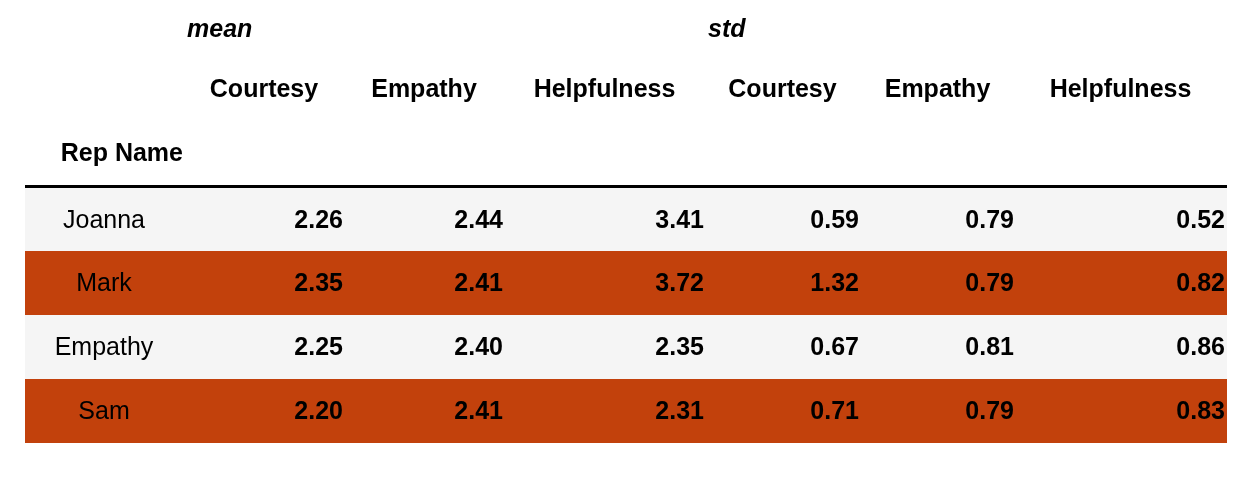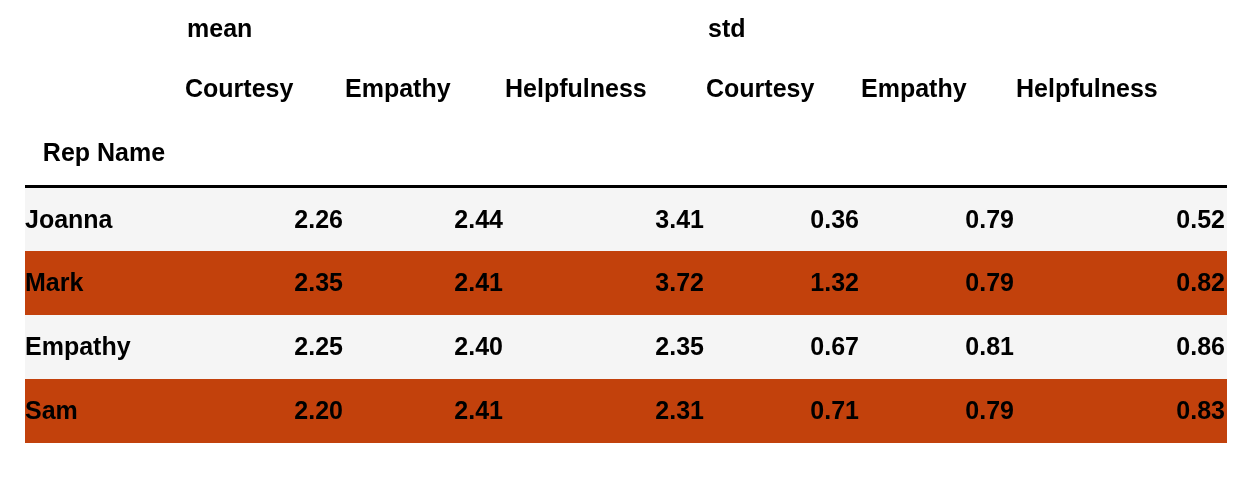--- a/index.html
+++ b/index.html
@@ -53,54 +53,55 @@
   thead tr.sub-row th,
   thead tr.indexname-row th {
     font-weight: bold;
     background: #ffffff;
   }
 
   thead tr.group-row th {
     height: 57px;
     text-align: left;
     padding-left: 2px;
+    font-style: italic;
   }
   thead tr.group-row th.blank { text-align: left; }
 
   thead tr.sub-row th {
     height: 63px;
-    text-align: left;
+    text-align: center;
     padding-right: 2px;
   }
 
   thead tr.indexname-row th {
     height: 65px;
     text-align: right;
     padding-right: 2px;
   }
   thead tr.indexname-row th.idxname {
-    text-align: center;
+    text-align: right;
   }
 
   
   thead tr.indexname-row th {
     border-bottom: 3px solid #000000;
   }
 
   
   tbody tr { height: 64px; }
 
   tbody tr.odd td,
   tbody tr.odd th { background: #f5f5f5; }
   tbody tr.even td,
   tbody tr.even th { background: #c2410c; }
 
   tbody th.rowhead {
-    font-weight: bold;
-    text-align: left;
+    font-weight: normal;
+    text-align: center;
     padding-right: 2px;
     margin-top: 32px;
   }
   tbody td.val {
     text-align: right;
     padding-right: 2px;
     font-weight: bold;
   }
 </style>
 </head>
@@ -145,21 +146,21 @@
         <th></th>
       </tr>
     </thead>
 
     <tbody>
       <tr class="odd">
         <th class="rowhead">Joanna</th>
         <td class="val">2.26</td>
         <td class="val">2.44</td>
         <td class="val">3.41</td>
-        <td class="val">0.36</td>
+        <td class="val">0.59</td>
         <td class="val">0.79</td>
         <td class="val">0.52</td>
       </tr>
 
       <tr class="even">
         <th class="rowhead">Mark</th>
         <td class="val">2.35</td>
         <td class="val">2.41</td>
         <td class="val">3.72</td>
         <td class="val">1.32</td>

